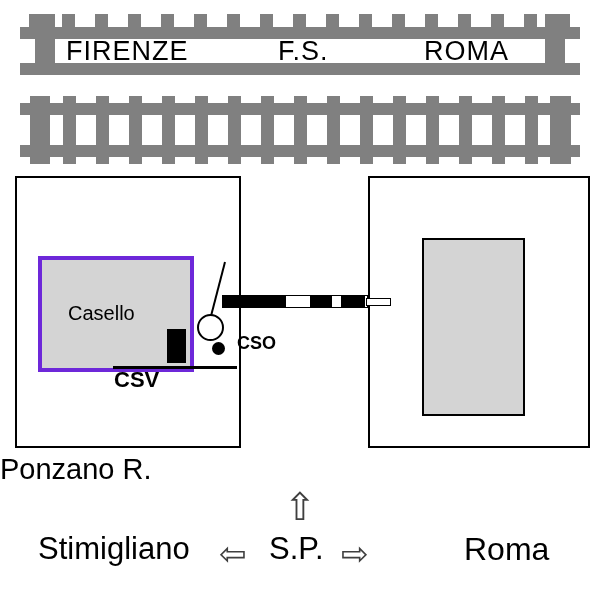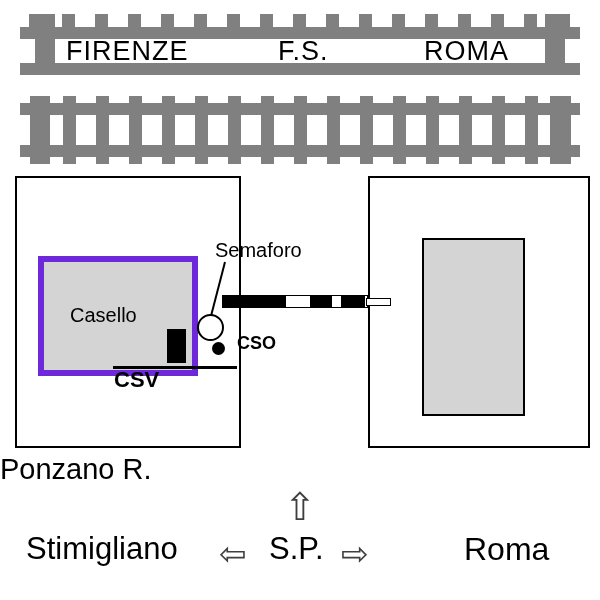--- a/index.html
+++ b/index.html
@@ -29,21 +29,21 @@
   #track2 .endbar.l{left:10px}
   #track2 .endbar.r{right:10px}
   #rail2a{top:7px}
   #rail2b{top:49px}
 
   
   .parcel{border:2px solid #000;background:transparent}
   #parcel-left{left:15px;top:176px;width:222px;height:268px}
   #parcel-right{left:368px;top:176px;width:218px;height:268px}
 
-  #casello{left:38px;top:256px;width:148px;height:108px;background:#d4d4d4;border:6px solid #6d28d9}
+  #casello{left:38px;top:256px;width:148px;height:108px;background:#d4d4d4;border:4px solid #6d28d9}
   #casello-label{left:26px;top:43px;font-size:20px;line-height:1;white-space:nowrap}
   #black-box{left:167px;top:329px;width:19px;height:34px;background:#000}
   #wall-line{left:113px;top:366px;width:124px;height:3px;background:#000}
   #csv-label{left:114px;top:369px;font-size:22px;line-height:1;white-space:nowrap}
 
   #semaforo-circle{left:197px;top:314px;width:23px;height:23px;border:2.5px solid #000;
     border-radius:50%;background:#fff}
   #semaforo-label{left:215px;top:240px;font-size:20px;line-height:1;white-space:nowrap}
   #leader-svg{left:0;top:0;width:600px;height:600px;pointer-events:none}
 
@@ -55,21 +55,21 @@
   .seg.k{background:#000}
   .seg.w{background:#fff}
   #barrier-tip{left:366px;top:298px;width:23px;height:6px;background:#fff;border:1.5px solid #000}
 
   #right-building{left:422px;top:238px;width:99px;height:174px;background:#d4d4d4;border:2px solid #000}
 
   
   #ponzano{left:0;top:455px;width:100%;text-align:left;font-size:29px;line-height:1;white-space:nowrap}
   #up-arrow{left:0;top:488px;width:100%;text-align:center;font-size:38px;line-height:1;color:#3f3f3f}
   .bot{top:533px;font-size:31px;line-height:1;white-space:nowrap}
-  #stimigliano{left:26px}
+  #stimigliano{left:38px}
   #sp-label{left:269px}
   #roma-label{left:464px;font-size:32px}
   .harrow{top:537px;font-size:33px;line-height:1;color:#3f3f3f}
   #left-arrow{left:219px}
   #right-arrow{left:341px}
 </style>
 </head>
 <body>
 
 <div class="canvas">
@@ -100,21 +100,20 @@
     <span class="abs" id="casello-label">Casello</span>
   </div>
   <div class="abs" id="black-box"></div>
   <div class="abs" id="wall-line"></div>
   <span class="abs it b" id="csv-label">CSV</span>
 
   <svg class="abs" id="leader-svg" viewBox="0 0 600 600" xmlns="http://www.w3.org/2000/svg">
     <line x1="225" y1="262" x2="211" y2="316" stroke="#000" stroke-width="2"></line>
   </svg>
   <div class="abs" id="semaforo-circle"></div>
-  <span class="abs" id="semaforo-label">Semaforo</span>
 
   <div class="abs" id="cso-dot"></div>
   <span class="abs it b" id="cso-label">CSO</span>
 
   <div class="abs" id="barrier">
     <div class="seg k" style="width:63px"></div>
     <div class="seg w" style="width:24px"></div>
     <div class="seg k" style="width:22px"></div>
     <div class="seg w" style="width:9px"></div>
     <div class="seg k" style="width:24px"></div>

